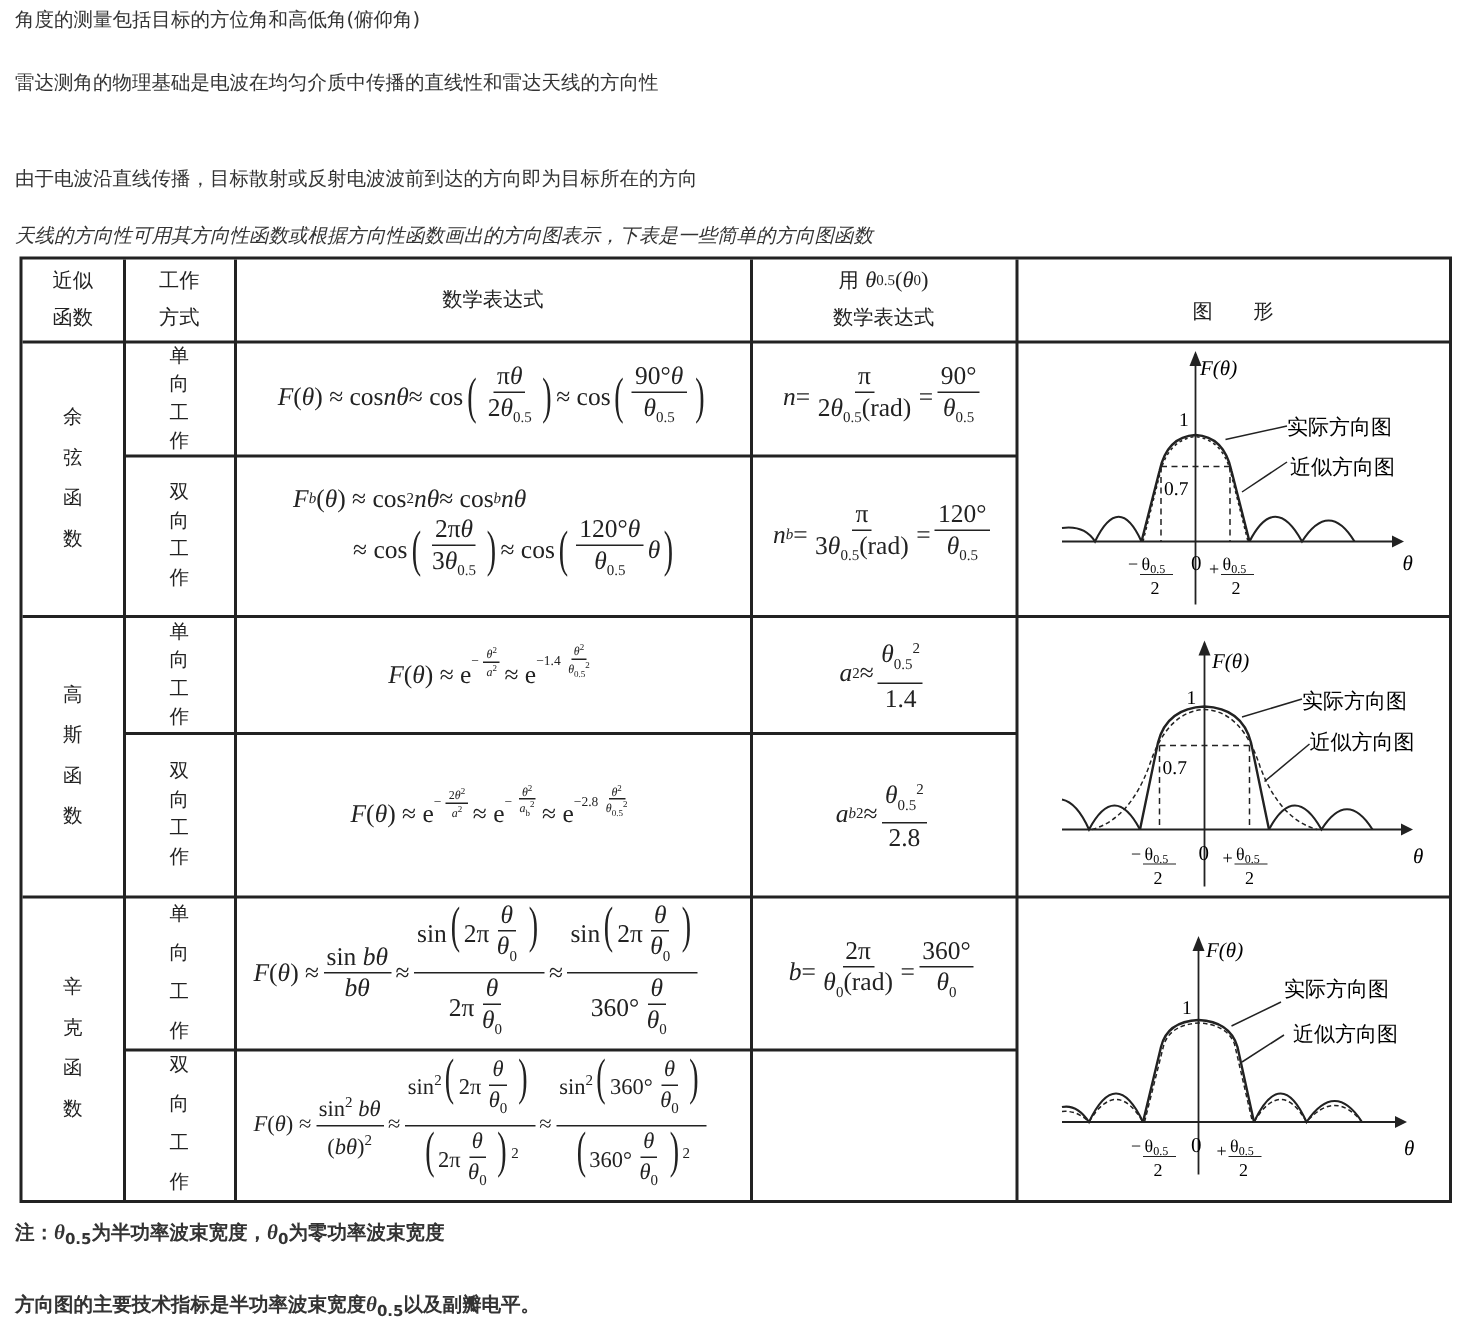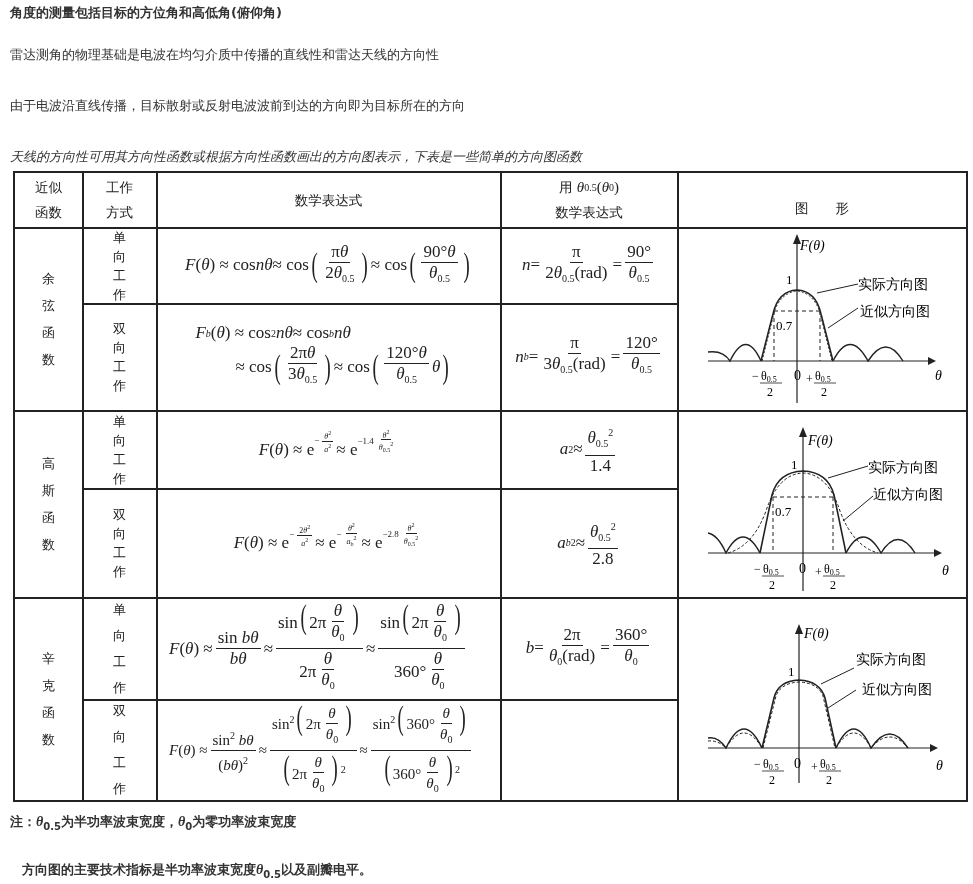--- a/index.html
+++ b/index.html
@@ -21,23 +21,23 @@
   .paren { font-size:34px; font-weight:100; line-height:1; transform:scaleX(0.55); display:inline-block; }
   sub { font-size:10px; }
   sup { font-size:10px; }
   svg text { font-family:"Liberation Serif", serif; }
   .note { position:absolute; left:10px; font-size:13px; color:#333; white-space:nowrap;font-weight:bold; }
   .note i { font-family:"Liberation Serif", serif; font-size:14px; }
 </style>
 </head>
 <body>
 
-<div class="para" style="top:4px;font-weight:bold;">角度的测量包括目标的方位角和高低角(俯仰角)</div>
+<div class="para" style="top:4px;">角度的测量包括目标的方位角和高低角(俯仰角)</div>
 <div class="para" style="top:46px;text-align:center;">雷达测角的物理基础是电波在均匀介质中传播的直线性和雷达天线的方向性</div>
-<div class="para" style="top:97px;">由于电波沿直线传播，目标散射或反射电波波前到达的方向即为目标所在的方向</div>
+<div class="para" style="top:110px;">由于电波沿直线传播，目标散射或反射电波波前到达的方向即为目标所在的方向</div>
 <div class="para" style="top:148px;font-style:italic;">天线的方向性可用其方向性函数或根据方向性函数画出的方向图表示，下表是一些简单的方向图函数</div>
 
 <div class="tbl">
 
   <div class="ln" style="left:67px; top:0; width:1.5px; height:627px;"></div>
   <div class="ln" style="left:141px; top:0; width:1.5px; height:627px;"></div>
   <div class="ln" style="left:485px; top:0; width:1.5px; height:627px;"></div>
   <div class="ln" style="left:662px; top:0; width:1.5px; height:627px;"></div>
 
   <div class="ln" style="left:0; top:54px; width:951px; height:1.5px;"></div>
@@ -364,15 +364,15 @@
       <text x="142" y="170" font-size="12">θ<tspan font-size="8" dy="2">0.5</tspan></text>
     <line x1="141" y1="173" x2="163" y2="173" stroke="#222" stroke-width="0.8"></line>
     <text x="148" y="186" font-size="12">2</text>
   </svg>
 </div>
 
 <div class="note" style="top:813px;">
   <span>注：</span><i>θ</i><sub>0.5</sub><span>为半功率波束宽度，</span><i>θ</i><sub>0</sub><span>为零功率波束宽度</span>
 </div>
 
-<div class="note" style="top:861px;margin-left:12px;">
+<div class="note" style="top:861px;">
   <span>方向图的主要技术指标是半功率波束宽度</span><i>θ</i><sub>0.5</sub><span>以及副瓣电平。</span>
 </div>
 
 </body></html>

